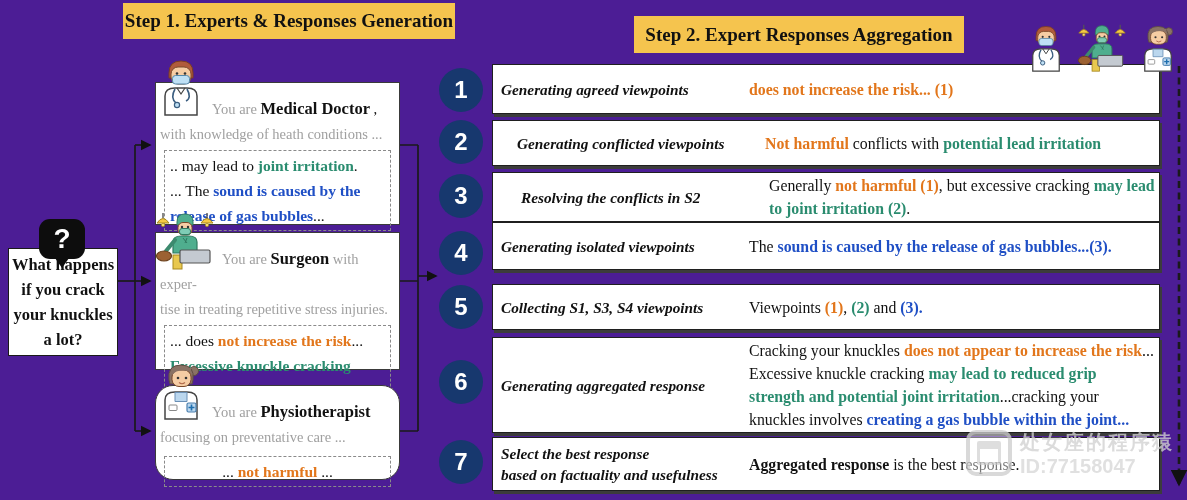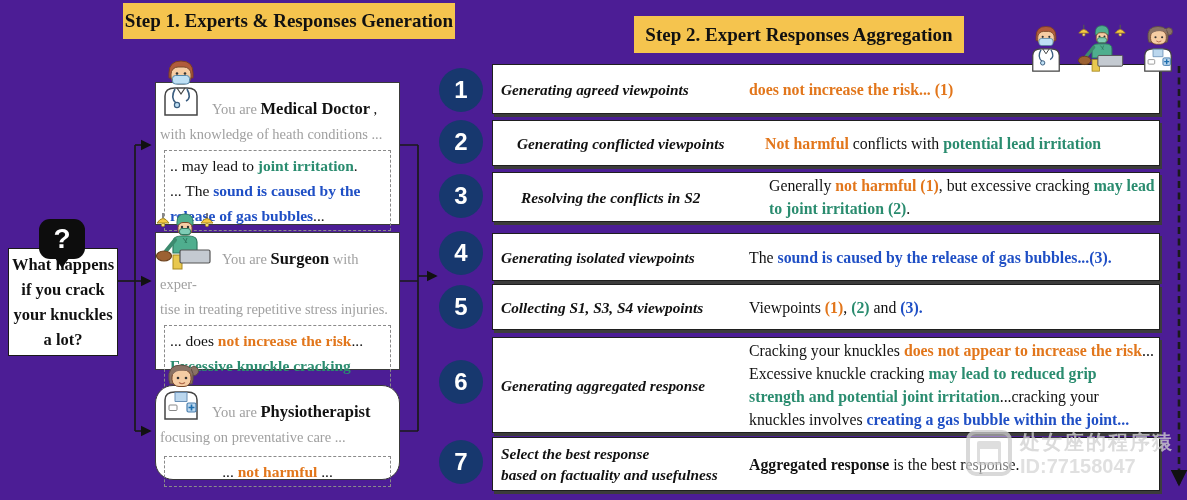--- a/index.html
+++ b/index.html
@@ -50,21 +50,21 @@
   .avatar-physio{left:157px; top:362px; width:48px; height:58px;}
 
   
   .step-row{position:absolute; left:492px; width:668px; background:#fff; border:1.6px solid #1f1f1f;
     box-shadow:2px 3px 0 #3c3c3c; display:flex; align-items:center; z-index:1; padding-left:8px; padding-right:4px;}
   .row-label{width:248px; flex:0 0 248px; font-weight:700; font-style:italic; font-size:15.3px; line-height:21px; white-space:pre-wrap;}
   .row-content{flex:1; font-size:15.8px; line-height:23px;}
   .r1{top:64px;  height:50px;}
   .r2{top:120px; height:46px;padding-left:24px;}
   .r3{top:172px; height:50px;padding-left:28px;}
-  .r4{top:233px; height:48px;}
+  .r4{top:222px; height:48px;}
   .r5{top:284px; height:46px;}
   .r6{top:337px; height:96px;}
   .r7{top:437px; height:54px;}
   .badge{position:absolute; left:439px; width:44px; height:44px; border-radius:50%; background:var(--navy);
     color:#fff; display:flex; align-items:center; justify-content:center; font-weight:700; font-size:24px;
     font-family:"Liberation Sans",sans-serif; z-index:2;}
   .b1{top:68px;} .b2{top:120px;} .b3{top:174px;} .b4{top:231px;} .b5{top:285px;} .b6{top:360px;} .b7{top:440px;}
 
   
   .seg-orange{color:var(--orange); font-weight:700;}

